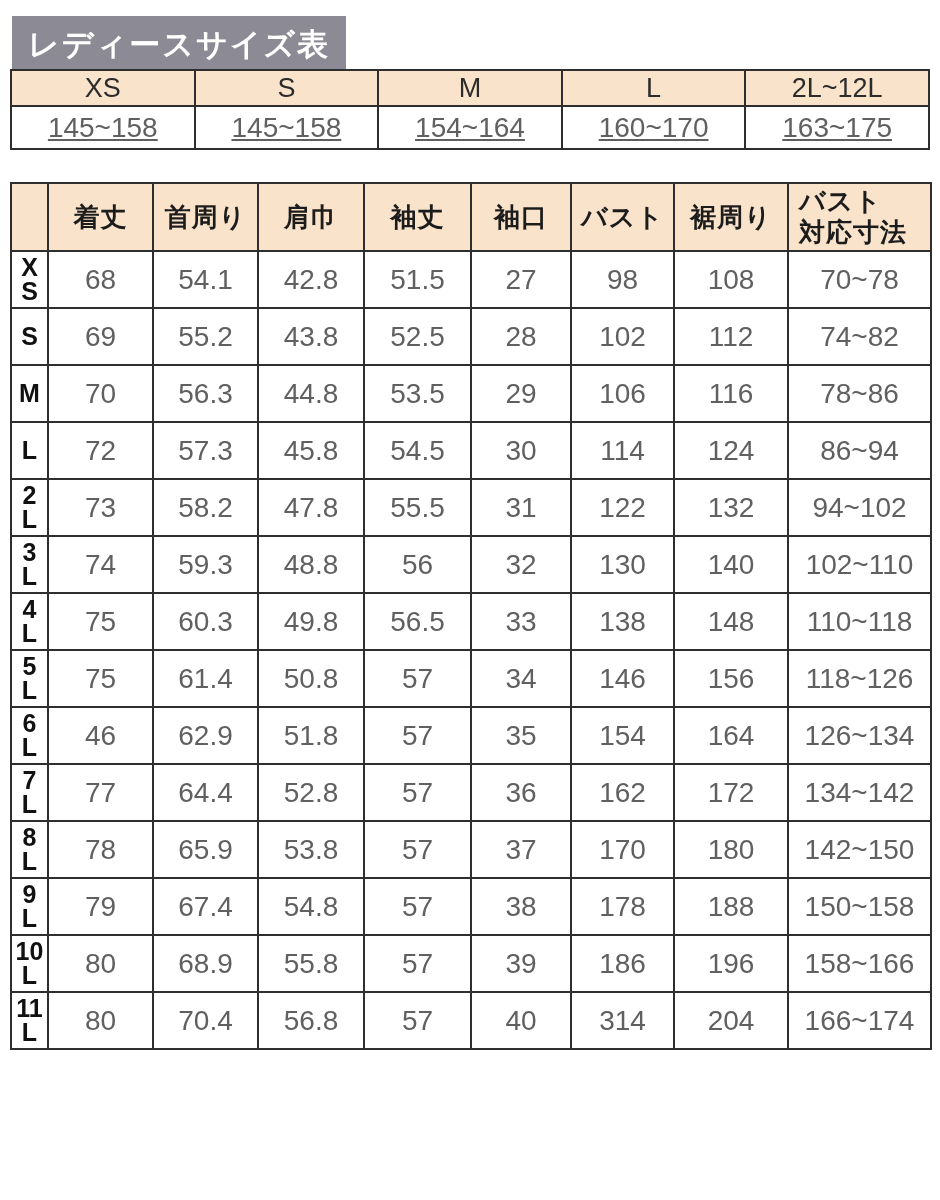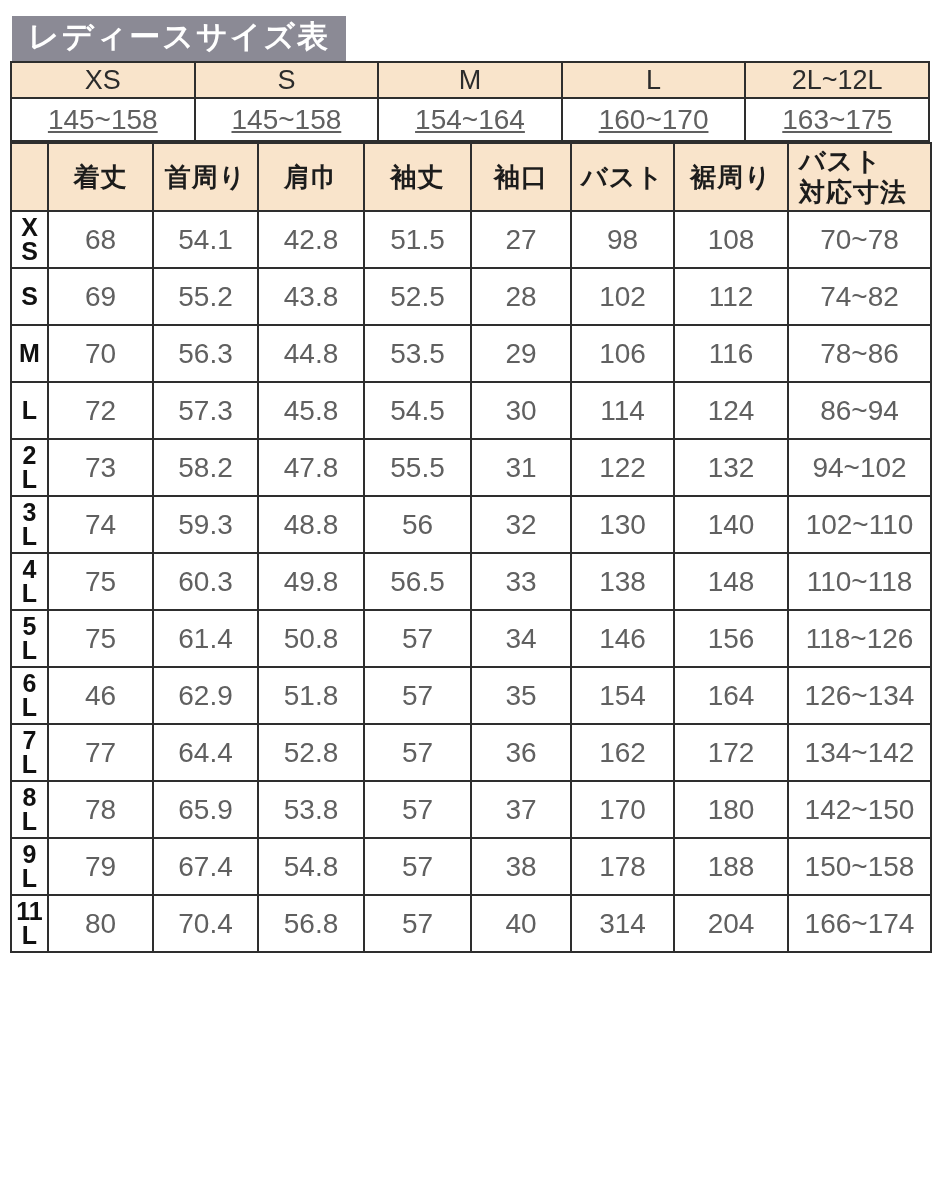--- a/index.html
+++ b/index.html
@@ -14,21 +14,21 @@
     width: 920px;
     padding: 16px 10px 0 10px;
   }
   .title-bar {
     display: inline-block;
     background: var(--title-bg, #8b8a95);
     color: #ffffff;
     font-size: 31px;
     font-weight: bold;
     letter-spacing: 2px;
-    padding: 4px 16px 7px 16px;
+    padding: 12px 16px 7px 16px;
     margin-left: 2px;
     line-height: 1.1;
   }
   .subtitle {
     font-size: 27px;
     font-weight: bold;
     color: #111111;
     margin: 13px 0 7px 2px;
     letter-spacing: 1px;
   }
@@ -53,20 +53,21 @@
     text-align: center;
   }
   .height-table td {
     height: 41px;
     font-size: 28px;
     color: var(--data-color, #606060);
     text-decoration: underline;
   }
   
   .size-table {
+    margin-top: 32px;
     border-radius: 13px;
   }
   .size-table thead th {
     background: var(--header-bg, #f9e4cb);
     height: 66px;
     font-size: 26px;
     font-weight: 600;
     color: #1c1c1c;
     letter-spacing: 1px;
     line-height: 1.2;
@@ -283,20 +284,32 @@
           <td class="cell">79</td>
           <td class="cell">67.4</td>
           <td class="cell">54.8</td>
           <td class="cell">57</td>
           <td class="cell">38</td>
           <td class="cell">178</td>
           <td class="cell">188</td>
           <td class="cell">150~158</td>
         </tr>
         <tr>
+          <td class="row-label">10
+L</td>
+          <td class="cell">80</td>
+          <td class="cell">68.9</td>
+          <td class="cell">55.8</td>
+          <td class="cell">57</td>
+          <td class="cell">39</td>
+          <td class="cell">186</td>
+          <td class="cell">196</td>
+          <td class="cell">158~166</td>
+        </tr>
+        <tr>
           <td class="row-label">11
 L</td>
           <td class="cell">80</td>
           <td class="cell">70.4</td>
           <td class="cell">56.8</td>
           <td class="cell">57</td>
           <td class="cell">40</td>
           <td class="cell">314</td>
           <td class="cell">204</td>
           <td class="cell">166~174</td>

